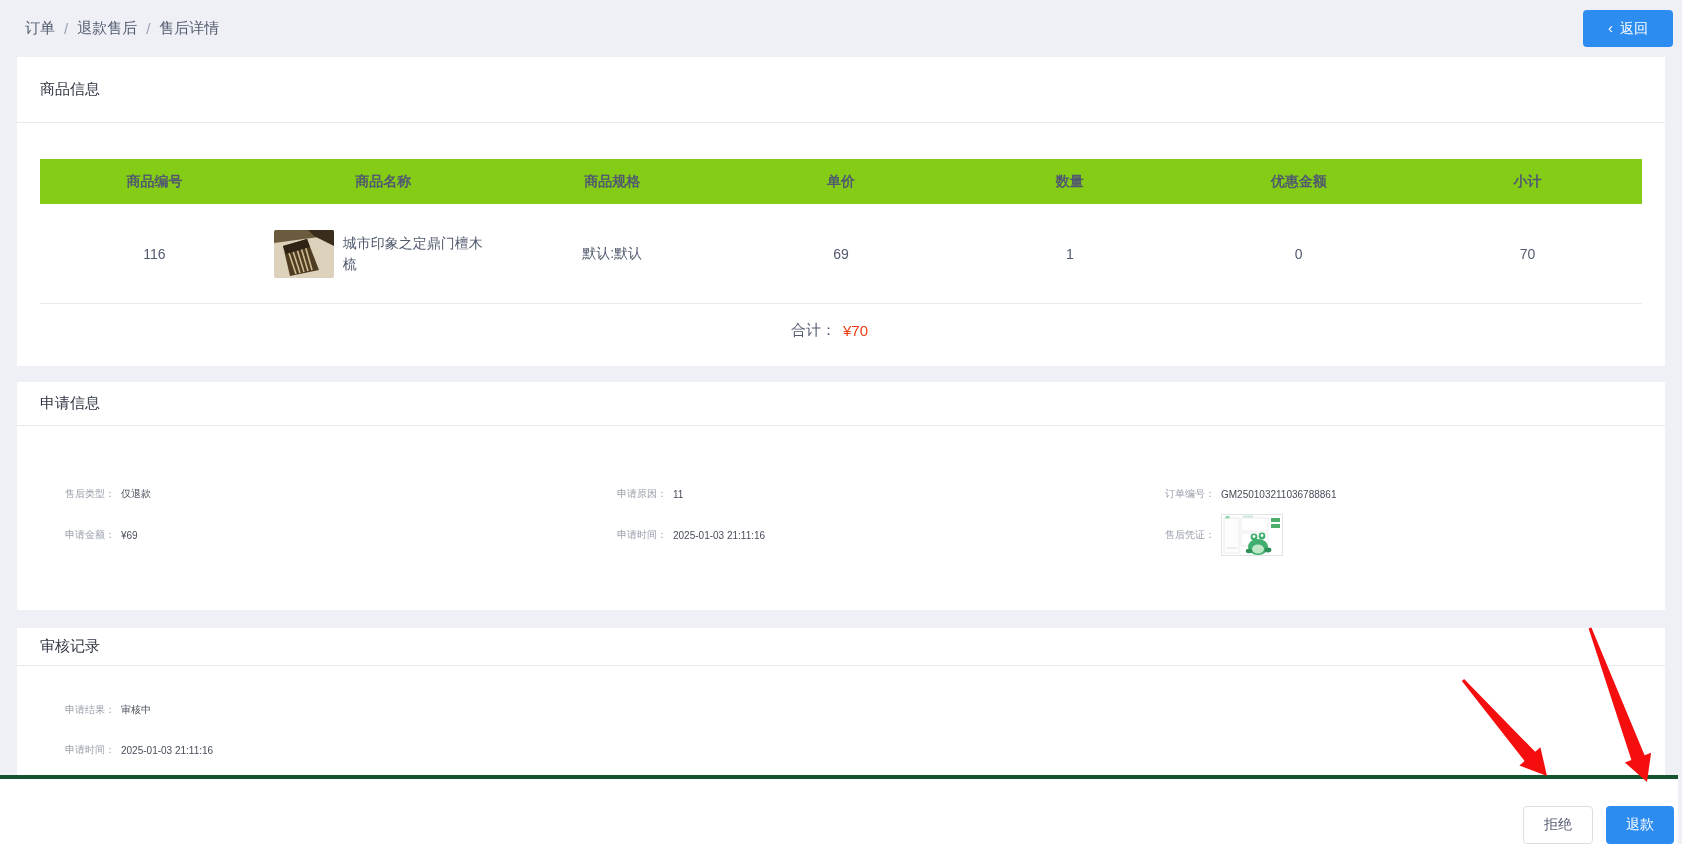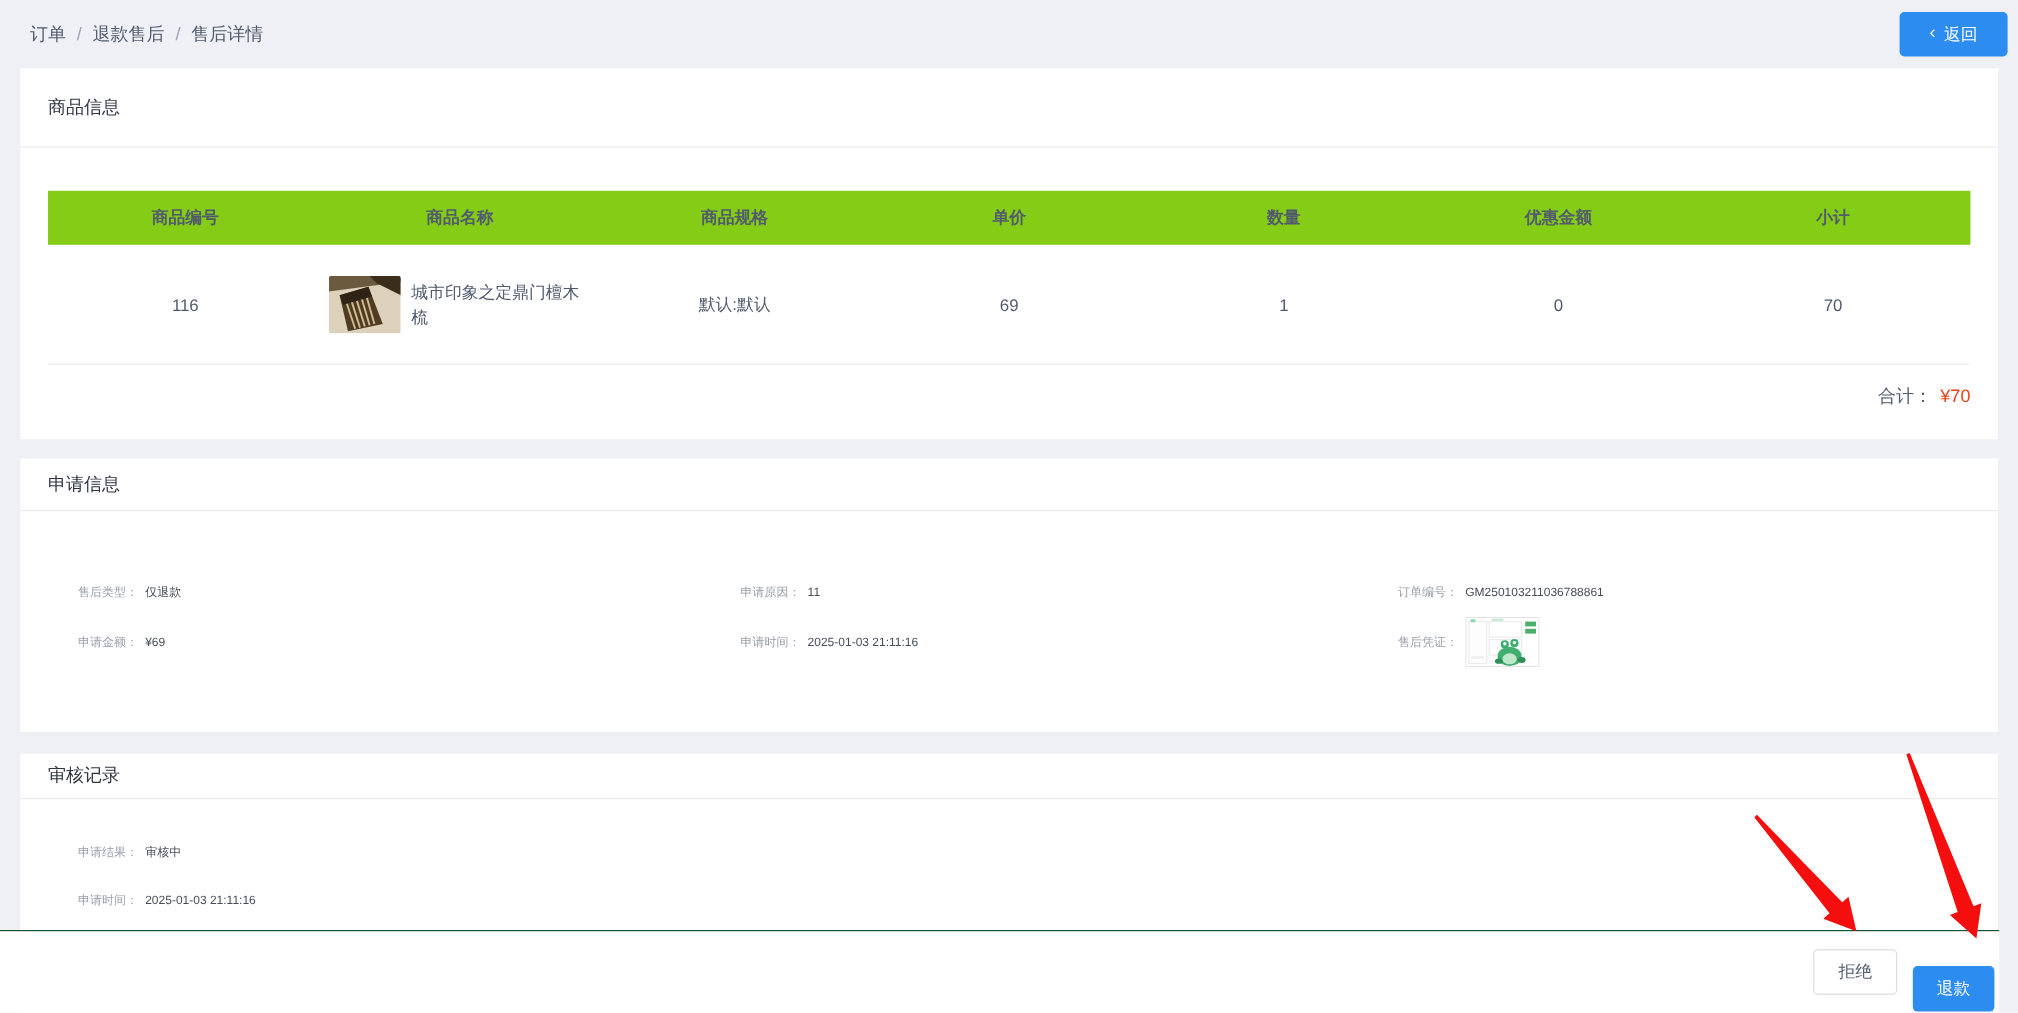--- a/index.html
+++ b/index.html
@@ -29,36 +29,36 @@
 
   
   .table-wrap { padding:0 23px; margin-top:36px; }
   .t-row { display:grid; grid-template-columns:repeat(7, 1fr); align-items:center; font-size:14px; }
   .t-row > div { text-align:center; }
   .t-head { background:#84cc16; height:45px; font-weight:bold; color:#515a6e; }
   .t-data { height:100px; border-bottom:1px solid #e8eaec; color:#515a6e; }
   .name-cell { display:flex; align-items:center; justify-content:center; gap:9px; }
   .prod-img { width:60px; height:48px; border-radius:2px; overflow:hidden; flex:0 0 auto; }
   .prod-name { width:150px; text-align:left; line-height:21px; }
-  .total-row { display:flex; justify-content:flex-end; align-items:center; height:52px; padding-right:23px;
+  .total-row { display:flex; justify-content:center; align-items:center; height:52px; padding-right:23px;
                font-size:15px; color:#515a6e; }
   .total-value { color:#ed4014; margin-left:7px; }
 
   
   .info-body2 { padding-top:48px; }
   .info-body3 { padding-top:24px; }
   .info-row { display:grid; grid-template-columns:552px 548px 1fr; align-items:center; min-height:40px; padding-left:48px; }
   .field { display:flex; align-items:center; font-size:10px; }
   .f-label { color:#9aa0ab; }
   .f-value { color:#464c59; margin-left:6px; }
   .voucher { width:62px; height:42px; margin-left:6px; cursor:pointer; }
 
   
-  .footer { position:absolute; left:0; right:16px; bottom:0; height:69px; background:#fff; border-top:1px solid #14532d;
-            display:flex; justify-content:flex-end; align-items:flex-start; padding:15px 4px 0 0; gap:13px; z-index:5; }
+  .footer { position:absolute; left:0; right:4px; bottom:0; height:69px; background:#fff; border-top:4px solid #14532d;
+            display:flex; justify-content:flex-end; align-items:flex-end; padding:15px 4px 0 0; gap:13px; z-index:5; }
   .btn-reject { width:70px; height:38px; background:#fff; border:1px solid #dcdee2; border-radius:4px;
                 color:#515a6e; font-size:14px; cursor:pointer; font-family:"Liberation Sans", sans-serif; }
   .btn-refund { width:68px; height:38px; background:#2d8cf0; border:none; border-radius:4px;
                 color:#fff; font-size:14px; cursor:pointer; font-family:"Liberation Sans", sans-serif;margin-top:14px; }
 
   
   .annotations { position:absolute; left:0; top:0; width:1682px; height:844px; z-index:10; pointer-events:none; }
 </style>
 </head>
 <body>

